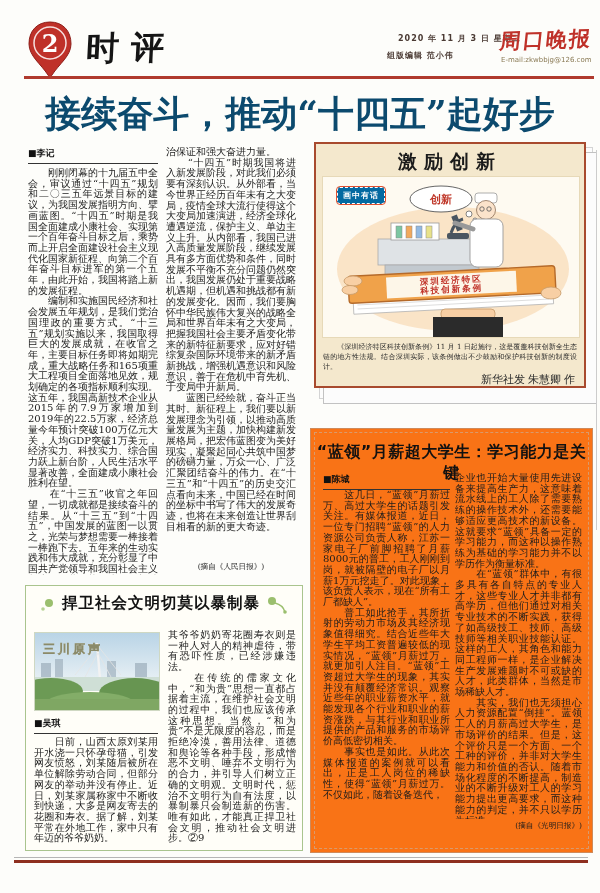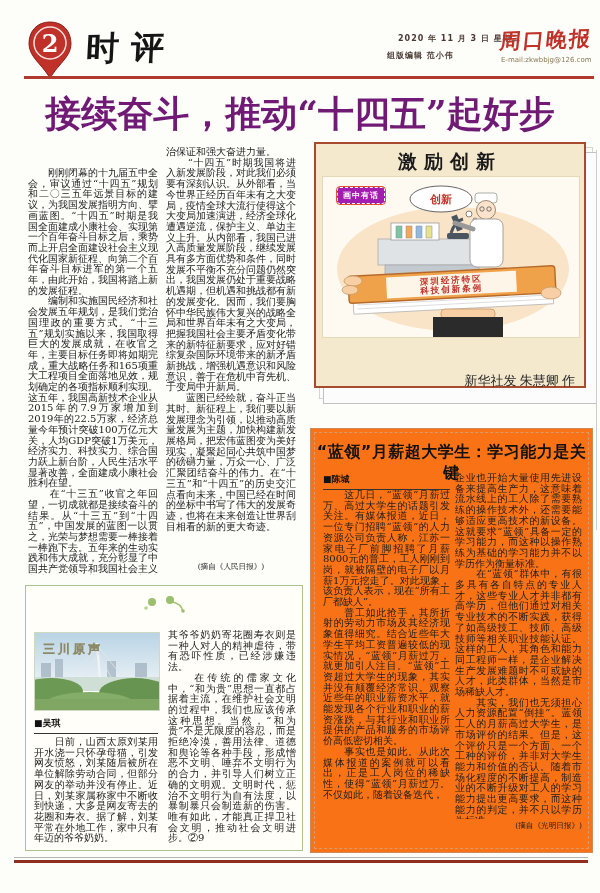--- a/index.html
+++ b/index.html
@@ -10,42 +10,42 @@
   .section-title{position:absolute;left:86px;top:26px;font-family:"DejaVu Serif",serif;
       font-size:33px;font-weight:900;color:#151515;letter-spacing:12px;transform:skewX(-4deg) rotate(-1deg);}
   .hdr-small{position:absolute;font-size:8px;font-weight:bold;color:#4a3a33;letter-spacing:1px;}
   .masthead{position:absolute;left:500px;top:26px;font-family:"DejaVu Serif",serif;font-size:21px;
       font-weight:900;color:#bf3129;letter-spacing:2px;transform:skewX(-8deg) rotate(-2deg);}
   .email{position:absolute;left:501px;top:56px;font-size:7px;color:#8a7a55;}
   .header-rule{position:absolute;left:24px;top:76px;width:570px;height:2.5px;background:#b03a2e;}
 
   
   .headline{position:absolute;left:0;top:90px;width:600px;text-align:center;
-      font-family:"DejaVu Serif",serif;font-size:36px;font-weight:900;color:#701a75;letter-spacing:0px;}
+      font-family:"DejaVu Serif",serif;font-size:36px;font-weight:900;color:#0c4a6e;letter-spacing:0px;}
 
   
   .byline{position:absolute;font-size:9px;font-weight:bold;color:#111;
       border-bottom:1px solid #333;padding-bottom:3px;}
   .col{position:absolute;font-family:"DejaVu Serif",serif;font-size:10px;line-height:10.7px;
       text-align:justify;color:#1c1c1c;overflow:hidden;white-space:pre-wrap;}
   .attr{position:absolute;font-family:"DejaVu Serif",serif;font-size:7.6px;color:#1c1c1c;text-align:right;}
 
   
   .stack1{position:absolute;left:323px;top:152px;width:272px;height:250px;background:#fcfcfc;border:1px solid #c2c2c2;}
   .stack2{position:absolute;left:319px;top:147px;width:272px;height:250px;background:#fcfcfc;border:1px solid #d4d4d4;}
   .cartoon-box{position:absolute;left:314px;top:142px;width:272px;height:246px;
       background:#f4e8cd;border:2px solid #a84a2e;box-sizing:border-box;}
   .cartoon-title{position:absolute;left:0;top:5px;width:100%;text-align:center;
       font-size:19px;font-weight:900;color:#1a1a1a;letter-spacing:7px;}
   .cartoon-art{position:absolute;left:6px;top:32px;width:256px;height:160px;background:#fefaf1;border:1px solid #e7d9b8;}
-  .badge{position:absolute;left:14px;top:10px;background:#a21caf;color:#fff;font-size:8px;font-weight:bold;
+  .badge{position:absolute;left:14px;top:10px;background:#0369a1;color:#fff;font-size:8px;font-weight:bold;
       padding:2px 5px;border:1px dashed #ffffff;outline:1px solid #e2502f;border-radius:3px;letter-spacing:1px;}
   .cartoon-caption{position:absolute;left:7px;top:198px;width:254px;font-family:"DejaVu Serif",serif;
       font-size:7px;line-height:10px;text-align:justify;color:#2a2a2a;white-space:pre-wrap;}
-  .cartoon-credit{position:absolute;right:9px;top:228px;font-family:Liberation Serif, serif;font-size:13px;color:#2a2a2a;}
+  .cartoon-credit{position:absolute;right:9px;top:228px;font-family:Liberation Sans, sans-serif;font-size:11px;color:#2a2a2a;}
 
   
   .bluecollar-box{position:absolute;left:310px;top:428px;width:283px;height:425px;background:#f97316;
       border:1px solid #cf8a5a;box-sizing:border-box;}
   .bluecollar-box::before{content:"";position:absolute;left:3px;top:3px;right:3px;bottom:3px;
       border:1px dashed #d99a6c;pointer-events:none;}
   .box-title{position:absolute;left:0;top:13px;width:100%;text-align:center;
       font-size:16px;font-weight:900;color:#111;letter-spacing:0.5px;}
 
   
@@ -71,20 +71,21 @@
   </svg>
   <div class="section-title">时评</div>
   <div class="hdr-small" style="left:398px;top:33px;">2020 年 11 月 3 日  星期二</div>
   <div class="hdr-small" style="left:387px;top:50px;">组版编辑  范小伟</div>
   <div class="masthead">周口晚报</div>
   <div class="email">E-mail:zkwbbjg@126.com</div>
   <div class="header-rule"></div>
 
   <div class="headline">接续奋斗，推动“十四五”起好步</div>
 
+  <div class="byline" style="left:28px;top:147px;width:130px;">■李记</div>
   <div class="col" style="left:28px;top:168px;width:130px;height:407px;">　　刚刚闭幕的十九届五中全会，审议通过“十四五”规划和二〇三五年远景目标的建议，为我国发展指明方向、擘画蓝图。“十四五”时期是我国全面建成小康社会、实现第一个百年奋斗目标之后，乘势而上开启全面建设社会主义现代化国家新征程、向第二个百年奋斗目标进军的第一个五年，由此开始，我国将踏上新的发展征程。
 　　编制和实施国民经济和社会发展五年规划，是我们党治国理政的重要方式。“十三五”规划实施以来，我国取得巨大的发展成就，在收官之年，主要目标任务即将如期完成，重大战略任务和165项重大工程项目全面落地见效，规划确定的各项指标顺利实现。这五年，我国高新技术企业从2015年的7.9万家增加到2019年的22.5万家，经济总量今年预计突破100万亿元大关，人均GDP突破1万美元，经济实力、科技实力、综合国力跃上新台阶，人民生活水平显著改善，全面建成小康社会胜利在望。
 　　在“十三五”收官之年回望，一切成就都是接续奋斗的结果。从“十三五”到“十四五”，中国发展的蓝图一以贯之，光荣与梦想需要一棒接着一棒跑下去。五年来的生动实践和伟大成就，充分彰显了中国共产党领导和我国社会主义制度的显著优势，为夺取新胜利提供了根本政</div>
   <div class="col" style="left:166px;top:147px;width:130px;height:414px;">治保证和强大奋进力量。
 　　“十四五”时期我国将进入新发展阶段，对此我们必须要有深刻认识。从外部看，当今世界正经历百年未有之大变局，疫情全球大流行使得这个大变局加速演进，经济全球化遭遇逆流，保护主义、单边主义上升。从内部看，我国已进入高质量发展阶段，继续发展具有多方面优势和条件，同时发展不平衡不充分问题仍然突出，我国发展仍处于重要战略机遇期，但机遇和挑战都有新的发展变化。因而，我们要胸怀中华民族伟大复兴的战略全局和世界百年未有之大变局，把握我国社会主要矛盾变化带来的新特征新要求，应对好错综复杂国际环境带来的新矛盾新挑战，增强机遇意识和风险意识，善于在危机中育先机、于变局中开新局。
 　　蓝图已经绘就，奋斗正当其时。新征程上，我们要以新发展理念为引领，以推动高质量发展为主题，加快构建新发展格局，把宏伟蓝图变为美好现实，凝聚起同心共筑中国梦的磅礴力量，万众一心、广泛汇聚团结奋斗的伟力。在“十三五”和“十四五”的历史交汇点看向未来，中国已经在时间的坐标中书写了伟大的发展奇迹，也将在未来创造让世界刮目相看的新的更大奇迹。</div>
   <div class="attr" style="left:166px;top:562px;width:130px;text-align:center;">(摘自《人民日报》)</div>
 
   <div class="stack2"></div>
   <div class="stack1"></div>
@@ -137,20 +138,21 @@
         <g>
           <ellipse cx="30" cy="104" rx="9" ry="5" fill="#f8cfa4" stroke="#c79b6a" stroke-width="0.8"></ellipse>
           <ellipse cx="27" cy="113" rx="8" ry="4.5" fill="#f8cfa4" stroke="#c79b6a" stroke-width="0.8"></ellipse>
           <ellipse cx="228" cy="116" rx="10" ry="6" fill="#f8cfa4" stroke="#c79b6a" stroke-width="0.8"></ellipse>
           <rect x="118" y="132" width="54" height="10" rx="4" fill="#f8cfa4" stroke="#c79b6a" stroke-width="0.8"></rect>
           <rect x="110" y="140" width="70" height="20" fill="#2b2b2b"></rect>
         </g>
       </svg>
       <div class="badge">画中有话</div>
     </div>
+    <div class="cartoon-caption">　　《深圳经济特区科技创新条例》11 月 1 日起施行，这是覆盖科技创新全生态链的地方性法规。结合深圳实际，该条例做出不少鼓励和保护科技创新的制度设计。</div>
     <div class="cartoon-credit">新华社发  朱慧卿  作</div>
   </div>
 
   <div class="bluecollar-box">
     <div class="box-title">“蓝领”月薪超大学生：学习能力是关键</div>
     <div class="byline" style="left:12px;top:44px;width:127px;">■陈城</div>
     <div class="col" style="left:12px;top:61px;width:127px;height:336px;">　　这几日，“蓝领”月薪过万、高过大学生的话题引发关注。有媒体报道，近日，一位专门招聘“蓝领”的人力资源公司负责人称，江苏一家电子厂前脚招聘了月薪8000元的普工，工人刚刚到岗，就被隔壁的电子厂以月薪1万元挖走了。对此现象，该负责人表示，现在“所有工厂都缺人”。
 　　普工如此抢手，其所折射的劳动力市场及其经济现象值得细究。结合近些年大学生平均工资普遍较低的现实情况，“蓝领”月薪过万，就更加引人注目。“蓝领”工资超过大学生的现象，其实并没有颠覆经济常识。观察近些年的职业薪资水平，就能发现各个行业和职业的薪资涨跌，与其行业和职业所提供的产品和服务的市场评价高低密切相关。
 　　事实也是如此。从此次媒体报道的案例就可以看出，正是工人岗位的稀缺性，使得“蓝领”月薪过万。不仅如此，随着设备迭代，</div>
     <div class="col" style="left:144px;top:44px;width:127px;height:346px;">企业也开始大量使用先进设备来提高生产力，这意味着流水线上的工人除了需要熟练的操作技术外，还需要能够适应更高技术的新设备。这就要求“蓝领”具备一定的学习能力，而这种以操作熟练为基础的学习能力并不以学历作为衡量标准。
@@ -158,20 +160,21 @@
 　　其实，我们也无须担心人力资源配置“倒挂”。蓝领工人的月薪高过大学生，是市场评价的结果。但是，这个评价只是一个方面、一个工种的评价，并非对大学生能力和价值的否认。随着市场化程度的不断提高，制造业的不断升级对工人的学习能力提出更高要求，而这种能力的判定，并不只以学历为标准。</div>
     <div class="attr" style="left:144px;top:392px;width:127px;">(摘自《光明日报》)</div>
   </div>
 
   <div class="civility-box">
     <div class="civ-title-row">
       <svg width="16" height="18" viewBox="0 0 16 18">
         <circle cx="10" cy="8" r="4" fill="#9bbf6e"></circle>
           <circle cx="4" cy="14" r="1.8" fill="#b7d295"></circle>
       </svg>
+      <div class="civ-title">捍卫社会文明切莫以暴制暴</div>
       <svg width="22" height="20" viewBox="0 0 22 20">
         <circle cx="5" cy="7" r="4" fill="#9bbf6e"></circle>
         <path d="M8,9 q8,2 10,9" fill="none" stroke="#9bbf6e" stroke-width="1.4"></path>
         <circle cx="18" cy="18" r="1.8" fill="#9bbf6e"></circle>
       </svg>
     </div>
     <div class="photo">
       <svg width="124" height="77" viewBox="0 0 124 77">
         <defs>
           <linearGradient id="sky" x1="0" y1="0" x2="0" y2="1">

